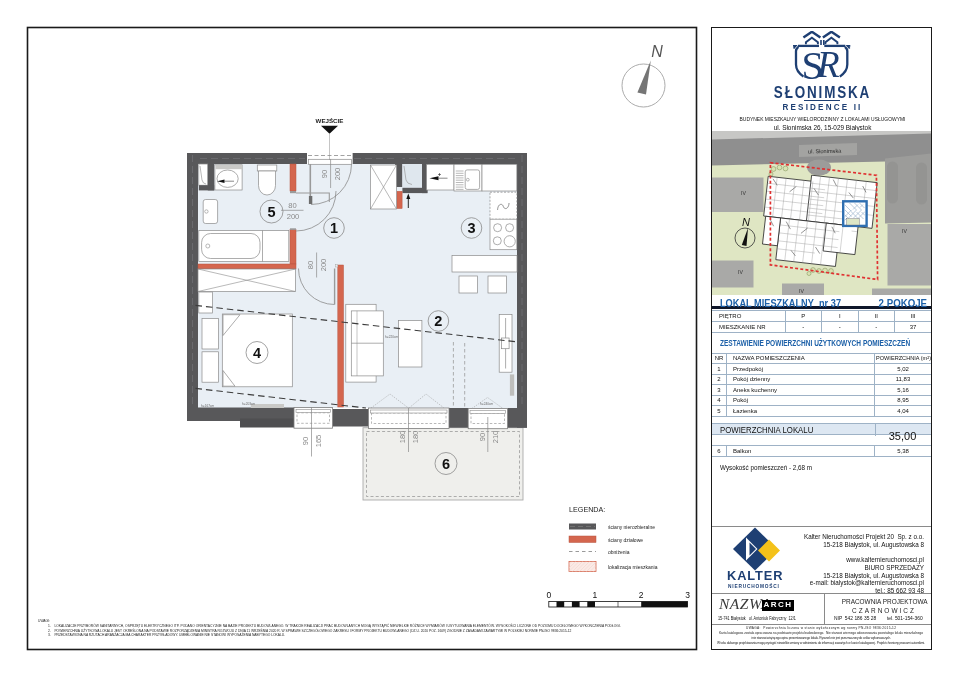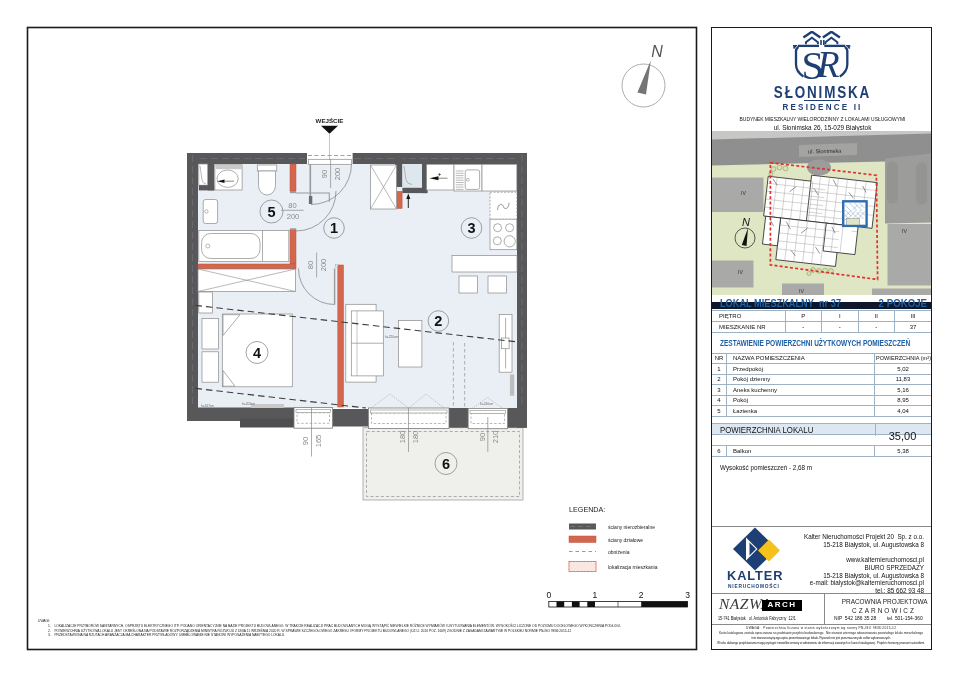--- a/index.html
+++ b/index.html
@@ -481,21 +481,21 @@
       <rect x="845.5" y="217" width="13" height="6.5" fill="#dde6c6" stroke="#667" stroke-width="0.4"></rect>
     </g>
 
     <g>
       <circle cx="744" cy="236.5" r="10" fill="none" stroke="#333" stroke-width="0.8"></circle>
       <polygon points="747,226.5 740.8,243.5 745.5,244.5" fill="#111"></polygon>
       <text x="745" y="224.5" font-size="11" font-style="italic" fill="#111" text-anchor="middle" font-family="Liberation Sans, sans-serif">N</text>
     </g>
   </svg>
 
-  <div class="abs" style="left:0;top:266.5px;width:221px;height:14.5px;border-bottom:7px solid #0f172a;">
+  <div class="abs" style="left:0;top:266.5px;width:221px;height:14.5px;border-bottom:3px solid #0f172a;">
     <span class="abs" style="left:8px;top:1px;font-size:11.8px;font-weight:bold;color:#1c60a8;white-space:nowrap;transform:scaleX(0.78);transform-origin:left top;">LOKAL MIESZKALNY&nbsp; nr 37</span>
     <span class="abs" style="right:6px;top:1px;font-size:11.8px;font-weight:bold;color:#1c60a8;white-space:nowrap;transform:scaleX(0.82);transform-origin:right top;">2 POKOJE</span>
   </div>
 
   <table class="abs" style="left:0px;top:282px;width:219px;border-collapse:collapse;table-layout:fixed;font-size:6px;color:#111;">
     <tbody>
           <tr style="height:11px;">
       <td style="width:73px;border:0.8px solid #9eb2c6;border-left:none;padding-left:7px;">PIĘTRO</td>
       <td style="width:36.5px;border:0.8px solid #9eb2c6;text-align:center;">P</td>
       <td style="width:36.5px;border:0.8px solid #9eb2c6;text-align:center;">I</td>
@@ -587,21 +587,21 @@
     15-218 Białystok, ul. Augustowska 8<br>
     e-mail: bialystok@kalternieruchomosci.pl<br>
     tel.: 85 662 93 48
   </div>
 
   <div class="abs" style="left:0;top:564.5px;width:221px;height:1px;background:#8a8a8a;"></div>
   <div class="abs" style="left:112px;top:564.5px;width:1px;height:31px;background:#8a8a8a;"></div>
 
   <div class="abs" style="left:7px;top:567px;font-family:'Liberation Serif',serif;font-style:italic;font-size:15.5px;color:#3a3a3a;letter-spacing:0.5px;">NAZWA</div>
 
-  <div class="abs" style="left:50px;top:572px;width:40px;height:10.5px;background:#000;color:#fff;text-align:center;font-size:8px;font-weight:bold;letter-spacing:1.5px;line-height:10.5px;">ARCH</div>
+  <div class="abs" style="left:50px;top:572px;width:32px;height:10.5px;background:#000;color:#fff;text-align:center;font-size:8px;font-weight:bold;letter-spacing:1.5px;line-height:10.5px;">ARCH</div>
 
   <div class="abs" style="left:6px;top:588px;font-size:4.8px;color:#111;white-space:nowrap;transform:scaleX(0.78);transform-origin:left top;">15-741 Białystok&nbsp;&nbsp;&nbsp;ul. Antoniuk Fabryczny&nbsp; 12/1</div>
 
   <div class="abs" style="left:126px;top:570px;width:92px;text-align:center;font-size:7px;color:#222;letter-spacing:0px;white-space:nowrap;transform:scaleX(0.92);transform-origin:center top;">PRACOWNIA PROJEKTOWA</div>
   <div class="abs" style="left:126px;top:578.5px;width:92px;text-align:center;font-size:7px;color:#222;letter-spacing:2.2px;white-space:nowrap;transform:scaleX(0.92);transform-origin:center top;">CZARNOWICZ</div>
   <div class="abs" style="left:122px;top:588px;font-size:4.9px;color:#111;">NIP&nbsp; 542 186 35 28</div>
   <div class="abs" style="left:175px;top:588px;font-size:4.9px;color:#111;">tel. 501-154-360</div>
 
   <div class="abs" style="left:0;top:595.5px;width:221px;height:1px;background:#8a8a8a;"></div>
 

